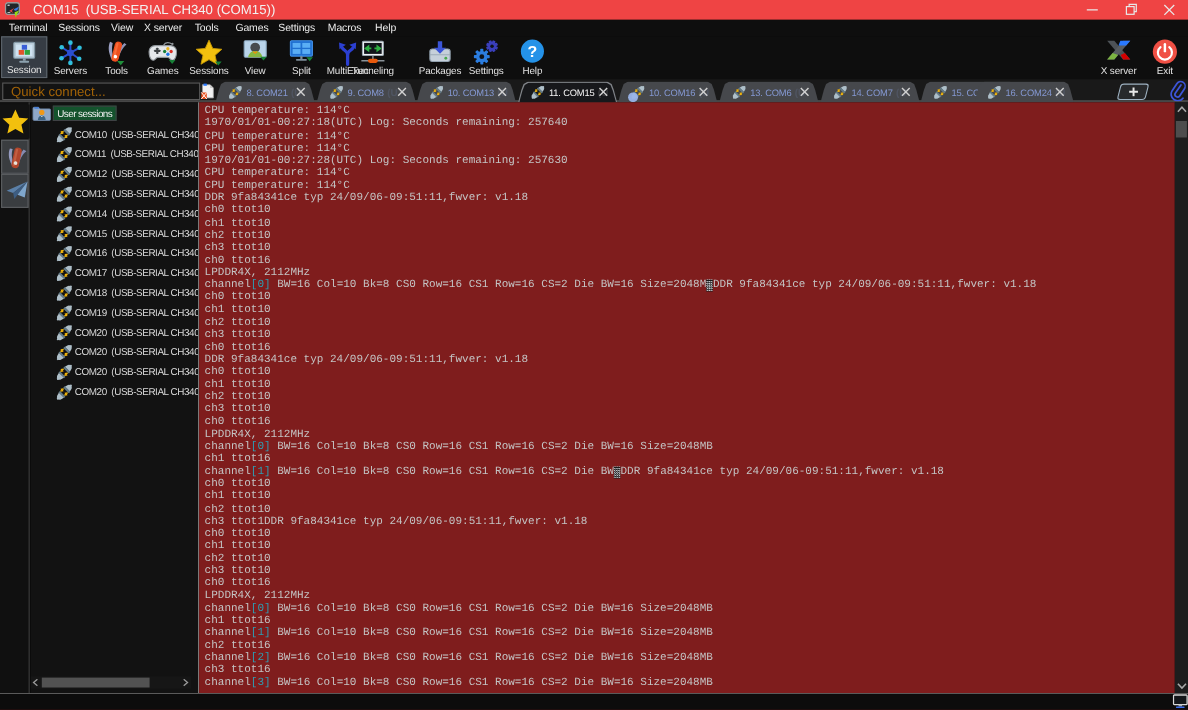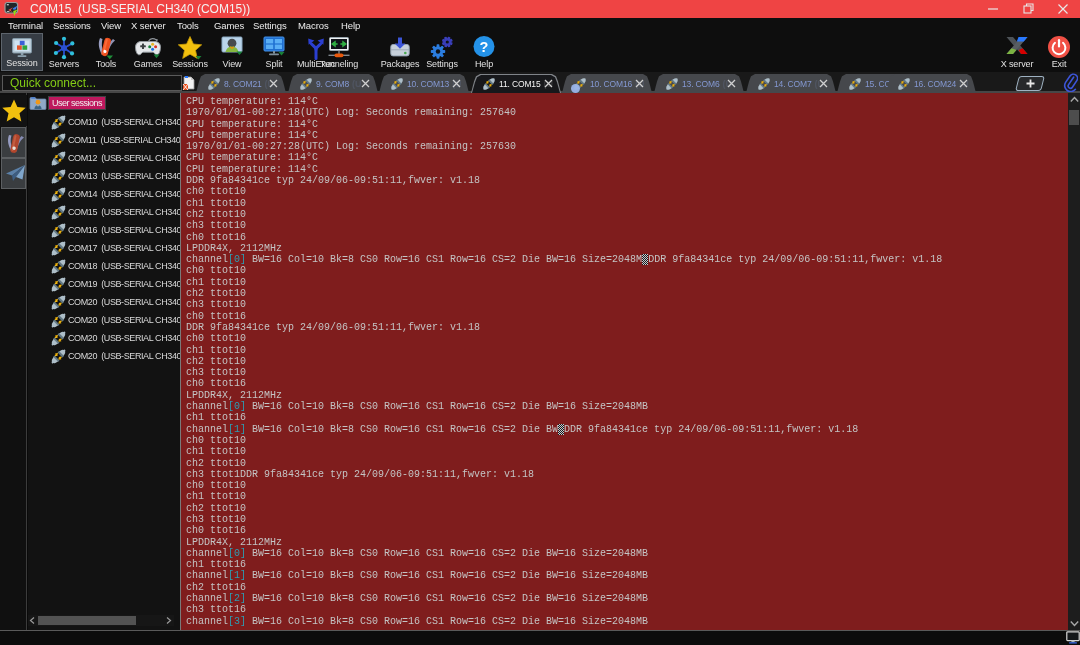--- a/index.html
+++ b/index.html
@@ -18,21 +18,21 @@
 
 #toolbar { position:absolute; left:0; top:33px; width:1080px; height:39px; background:#0e0e0e; }
 .tbtn { position:absolute; top:0; width:42px; height:38px; text-align:center; }
 .tbsel { background:#363c44; border:1px solid #5d646c; }
 .tbicon { position:absolute; left:50%; top:2px; transform:translateX(-50%); height:26px; }
 .tblabel { position:absolute; left:50%; bottom:2px; transform:translateX(-50%); font-size:9px; letter-spacing:-0.1px; color:#e2e2e2; white-space:nowrap; }
 
 
 #tabrow { position:absolute; left:0; top:72px; width:1080px; height:21px; background:#191919; }
 #tabrow .bottomline { position:absolute; left:0; bottom:0; width:1080px; height:2px; background:#474747; }
-#qconnect { position:absolute; left:2px; top:3px; width:180px; height:16px; background:#131313; border:1px solid #5a5a5a; color:#84cc16; font-size:12px; line-height:14px; padding-left:7px; }
+#qconnect { position:absolute; left:2px; top:3px; width:180px; height:16px; background:#131313; border:1px solid #5a5a5a; color:#a16207; font-size:12px; line-height:14px; padding-left:7px; }
 #newdoc { position:absolute; left:181px; top:3px; }
 .tabwrap { position:absolute; top:2px; height:19px; }
 .tab-grey { position:absolute; inset:0; background:#46484c; clip-path:polygon(0 100%, 3px 40%, 5px 12%, 9px 0, calc(100% - 9px) 0, calc(100% - 5px) 12%, calc(100% - 3px) 40%, 100% 100%); }
 .tab-outline { position:absolute; inset:0; background:#808489; clip-path:polygon(0 100%, 3px 40%, 5px 12%, 9px 0, calc(100% - 9px) 0, calc(100% - 5px) 12%, calc(100% - 3px) 40%, 100% 100%); }
 .tab-fill { position:absolute; inset:1px 1px 0 1px; background:#17181b; clip-path:polygon(0 100%, 3px 40%, 5px 12%, 9px 0, calc(100% - 9px) 0, calc(100% - 5px) 12%, calc(100% - 3px) 40%, 100% 100%); }
 .tab-content { position:absolute; inset:0; display:flex; align-items:center; padding-left:11px; padding-right:19px; overflow:hidden; }
 .tplug { position:relative; width:14px; height:14px; margin-right:3px; flex:none; }
 .bubble { position:absolute; left:-2px; bottom:-2px; width:9px; height:9px; background:#9ab4e8; border-radius:50%; opacity:0.95; }
 .tlabel { font-size:8.5px; font-weight:normal; letter-spacing:-0.15px; color:#8498d2; white-space:nowrap; }
 .act .tlabel { color:#f5f5f5; }
@@ -48,21 +48,21 @@
 #main { position:absolute; left:0; top:93px; width:1080px; height:537px; }
 #strip { position:absolute; left:0; top:0; width:27px; height:537px; background:#101010; border-right:1px solid #3c3c3c; }
 #starcell { position:absolute; left:0; top:2px; width:27px; height:31px; background:#121212; }
 #starcell svg { position:absolute; left:1px; top:3px; }
 .scell { position:absolute; left:1px; width:25px; height:31px; background:#3a3d40; border:1px solid #5c5f62; }
 .scell svg { position:absolute; left:1px; top:3px; }
 #panel { position:absolute; left:28px; top:0; width:152px; height:537px; background:#121212; }
 #panelborder { position:absolute; left:180px; top:0; width:1px; height:537px; background:#7a7a7a; }
 #usersess { position:absolute; left:29px; top:3px; height:16px; }
 #usersess svg { position:absolute; left:0px; top:0px; }
-#usersess .ulabel { position:absolute; left:19px; top:0px; height:14px; background:#be185d; border:1px solid #3f4144; color:#f0f0f0; font-size:9px; letter-spacing:-0.5px; line-height:12px; padding:0 3px; white-space:nowrap; }
+#usersess .ulabel { position:absolute; left:19px; top:0px; height:14px; background:#14532d; border:1px solid #3f4144; color:#f0f0f0; font-size:9px; letter-spacing:-0.5px; line-height:12px; padding:0 3px; white-space:nowrap; }
 .srow { position:absolute; left:50px; width:130px; height:17px; overflow:hidden; }
 .rplug { position:absolute; left:0px; top:0px; }
 .rtext { position:absolute; left:18px; top:3px; font-size:9px; letter-spacing:-0.4px; color:#dadada; white-space:nowrap; }
 #hscroll { position:absolute; left:28px; top:522px; width:146px; height:11px; background:#161616; }
 #hthumb { position:absolute; left:10px; top:1px; width:98px; height:9px; background:#525252; }
 
 #term { position:absolute; left:181px; top:0; width:887px; height:537px; background:#7f1d1d; overflow:hidden; }
 #term pre { position:absolute; left:5px; top:3px; font-family:"Liberation Mono", monospace; font-size:10px; line-height:11.3px; color:#c4c4c4; }
 .cy { color:#2e9db3; }
 .blk { color:transparent; background:conic-gradient(#c4c9ce 90deg,#1a1a1a 90deg 180deg,#c4c9ce 180deg 270deg,#1a1a1a 270deg) 0 0/2px 2px; }

